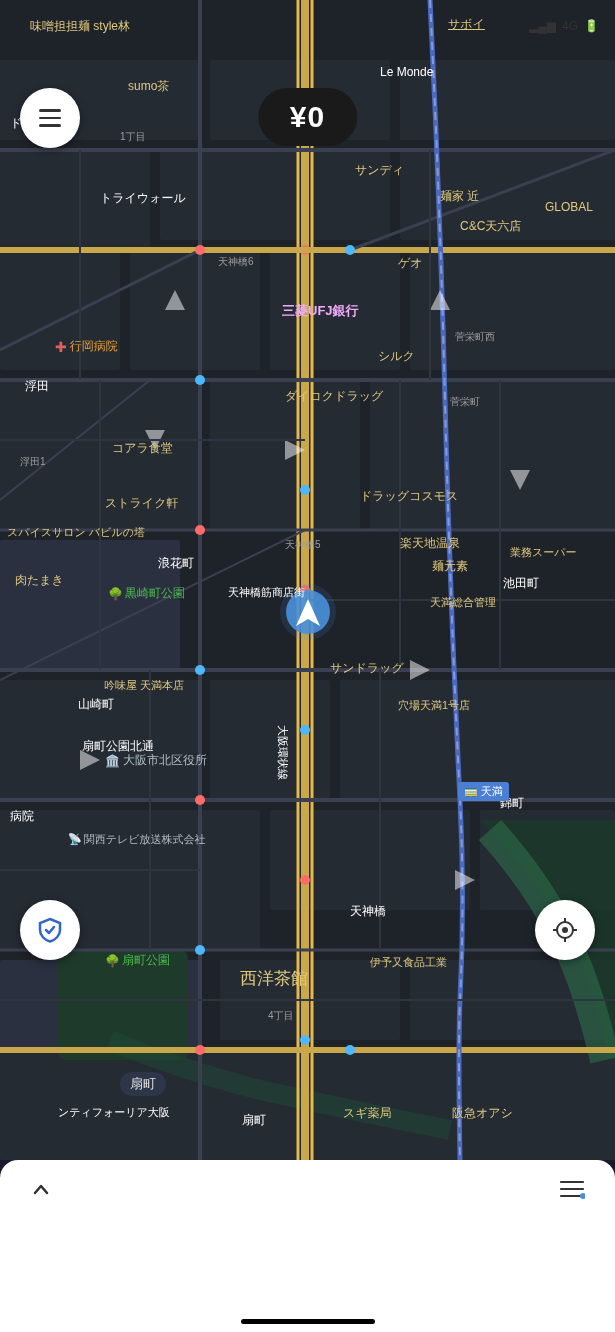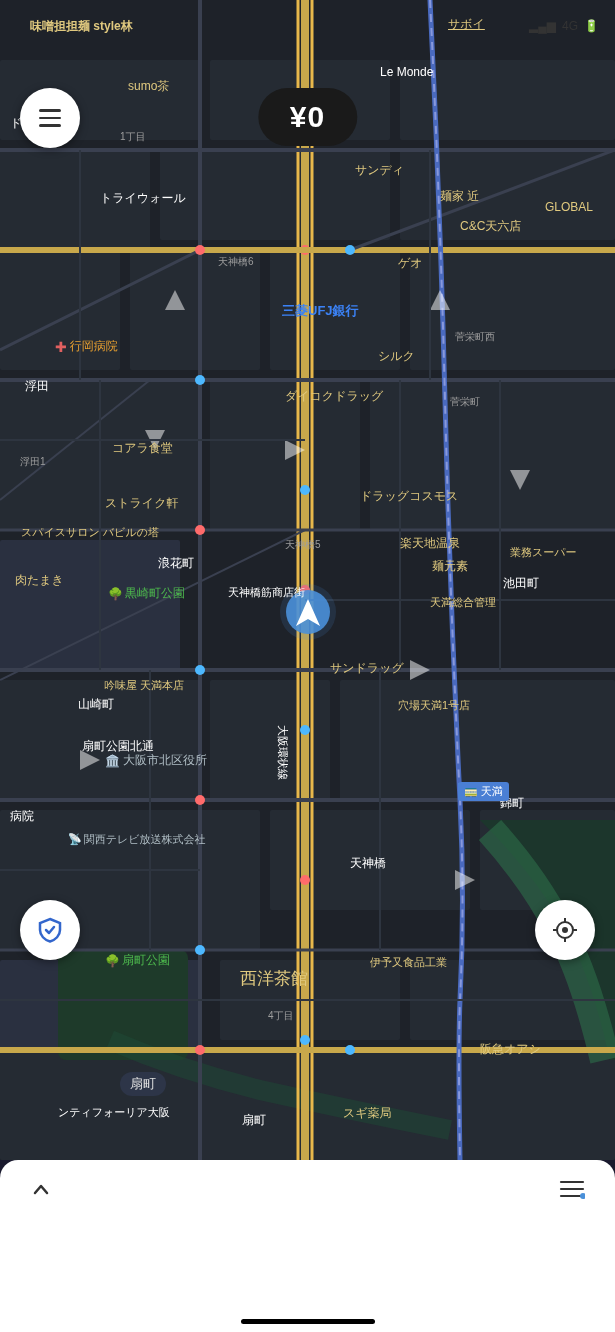--- a/index.html
+++ b/index.html
@@ -315,48 +315,48 @@
     <line x1="380" y1="670" x2="380" y2="950" stroke="#2e3540" stroke-width="2"></line>
     <line x1="0" y1="870" x2="200" y2="870" stroke="#2e3540" stroke-width="2"></line>
     <line x1="0" y1="1000" x2="615" y2="1000" stroke="#2e3540" stroke-width="2"></line>
 
     <circle cx="308" cy="612" r="22" fill="#4a90d9" opacity="0.9"></circle>
     <circle cx="308" cy="612" r="28" fill="#4a90d9" opacity="0.15"></circle>
 
     <polygon points="308,599 320,626 308,619 296,626" fill="white"></polygon>
   </svg>
 
-  <div class="map-label" style="left:30px; top:18px;font-weight:bold;">味噌担担麺 style林</div>
+  <div class="map-label" style="left:30px; top:18px;">味噌担担麺 style林</div>
   <div class="map-label" style="left:448px; top:16px;text-decoration:underline;">サボイ</div>
   <div class="map-label" style="left:128px; top:78px;">sumo茶</div>
   <div class="map-label-white" style="left:380px; top:65px;">Le Monde</div>
   <div class="map-label-white" style="left:10px; top:115px;">ドミ</div>
   <div class="map-label-small" style="left:120px; top:130px;">1丁目</div>
   <div class="map-label" style="left:355px; top:162px;">サンディ</div>
   <div class="map-label-white" style="left:100px; top:190px;">トライウォール</div>
   <div class="map-label" style="left:440px; top:188px;">麺家 近</div>
   <div class="map-label" style="left:545px; top:200px;">GLOBAL</div>
   <div class="map-label" style="left:460px; top:218px;">C&amp;C天六店</div>
   <div class="map-label-small" style="left:218px; top:255px;">天神橋6</div>
   <div class="map-label" style="left:398px; top:255px;">ゲオ</div>
-  <div style="position:absolute; left:282px; top:302px; color:#3b82f6; font-size:13px; font-weight:600; z-index:5; white-space:nowrap;">三菱UFJ銀行</div>
+  <div style="position:absolute; left:282px; top:302px; color:#f0abfc; font-size:13px; font-weight:600; z-index:5; white-space:nowrap;">三菱UFJ銀行</div>
   <div class="map-label-small" style="left:455px; top:330px;">菅栄町西</div>
   <div style="position:absolute; left:55px; top:338px; color:#e8a030; font-size:12px; z-index:5; display:flex; align-items:center; gap:3px;">
       <span style="color:#e06060; font-size:14px;">✚</span>
       <span>行岡病院</span>
     </div>
   <div class="map-label" style="left:378px; top:348px;">シルク</div>
   <div class="map-label-white" style="left:25px; top:378px;">浮田</div>
   <div class="map-label" style="left:285px; top:388px;">ダイコクドラッグ</div>
   <div class="map-label-small" style="left:450px; top:395px;">菅栄町</div>
   <div class="map-label" style="left:112px; top:440px;">コアラ食堂</div>
   <div class="map-label-small" style="left:20px; top:455px;">浮田1</div>
   <div class="map-label" style="left:105px; top:495px;">ストライク軒</div>
   <div class="map-label" style="left:360px; top:488px;">ドラッグコスモス</div>
-  <div class="map-label" style="left:21px; top:525px; font-size:11px;">スパイスサロン バビルの塔</div>
+  <div class="map-label" style="left:7px; top:525px; font-size:11px;">スパイスサロン バビルの塔</div>
   <div class="map-label-small" style="left:285px; top:538px;">天神橋5</div>
   <div class="map-label" style="left:400px; top:535px;">楽天地温泉</div>
   <div class="map-label-white" style="left:158px; top:555px;">浪花町</div>
   <div class="map-label" style="left:510px; top:545px; font-size:11px;">業務スーパー</div>
   <div class="map-label" style="left:432px; top:558px;">麺元素</div>
   <div class="map-label" style="left:15px; top:572px;">肉たまき</div>
   <div style="position:absolute; left:108px; top:585px; color:#4db84d; font-size:12px; z-index:5; display:flex; align-items:center; gap:2px;">
       <span>🌳</span>
       <span>黒崎町公園</span>
     </div>
@@ -372,34 +372,34 @@
       <span>🏛️</span>
       <span>大阪市北区役所</span>
     </div>
   <div style="position:absolute; left:458px; top:782px; background:#4a7fd4; color:white; font-size:11px; padding:2px 6px; border-radius:3px; z-index:6; display:flex; align-items:center; gap:3px;">🚃 <span>天満</span></div>
   <div class="map-label-white" style="left:500px; top:795px;">錦町</div>
   <div class="map-label-white" style="left:10px; top:808px;">病院</div>
   <div style="position:absolute; left:68px; top:832px; color:#b0bec5; font-size:11px; z-index:5; white-space:nowrap; display:flex; align-items:center; gap:2px;">
       <span>📡</span>
       <span>関西テレビ放送株式会社</span>
     </div>
-  <div class="map-label-white" style="left:350px; top:855px;">天神橋</div>
+  <div class="map-label-white" style="left:350px; top:903px;">天神橋</div>
   <div class="map-label" style="left:542px; top:905px;">けとは</div>
   <div style="position:absolute; left:105px; top:952px; color:#4db84d; font-size:12px; z-index:5; display:flex; align-items:center; gap:2px;">
       <span>🌳</span>
       <span>扇町公園</span>
     </div>
   <div class="map-label-small" style="left:268px; top:965px;margin-top:44px;">4丁目</div>
   <div class="map-label" style="left:370px; top:955px; font-size:11px;">伊予又食品工業</div>
   <div class="map-label" style="left:240px; top:967px; font-size:17px;">西洋茶館</div>
   <div style="position:absolute; left:255px; top:745px; color:#ffffff; font-size:11px; z-index:5; transform:rotate(90deg); white-space:nowrap;">大阪環状線</div>
   <div style="position:absolute; left:120px; top:1072px; background:#2d3548; color:#e0e0e0; font-size:13px; padding:3px 10px; border-radius:12px; z-index:10;">扇町</div>
   <div class="map-label-white" style="left:242px; top:1112px;">扇町</div>
   <div class="map-label" style="left:343px; top:1105px;">スギ薬局</div>
-  <div class="map-label" style="left:452px; top:1041px;margin-left:28px;">阪急オアシ</div>
+  <div class="map-label" style="left:452px; top:1105px;">阪急オアシ</div>
   <div class="map-label-white" style="left:58px; top:1105px; font-size:11px;">ンティフォーリア大阪</div>
 
   <div class="menu-btn">
     <span></span>
     <span></span>
     <span></span>
   </div>
 
   <div class="price-badge">
     <span class="price-text">¥0</span>

